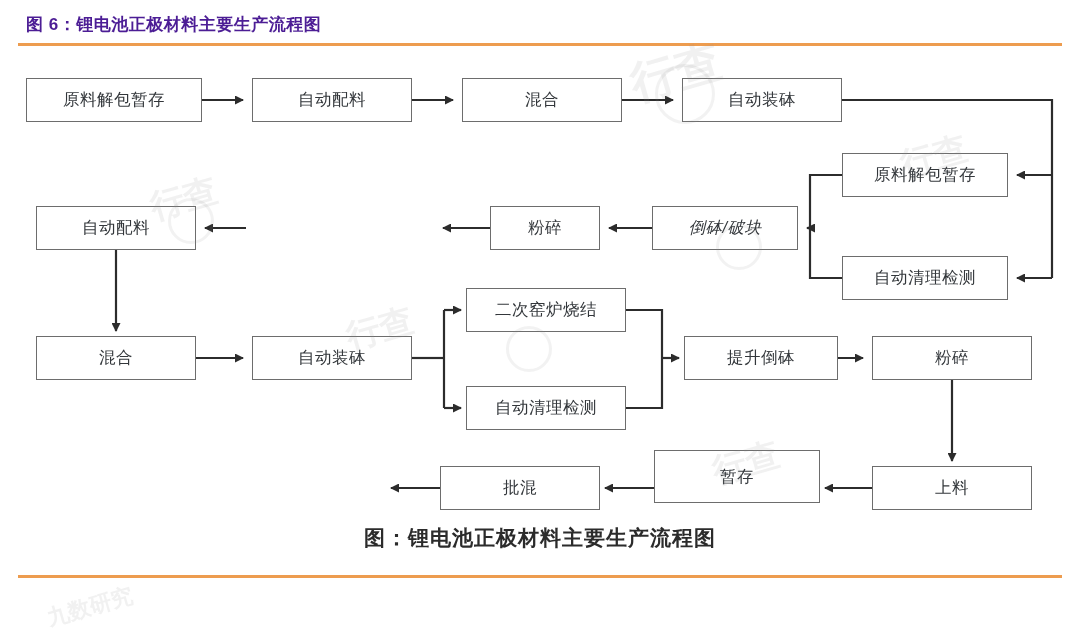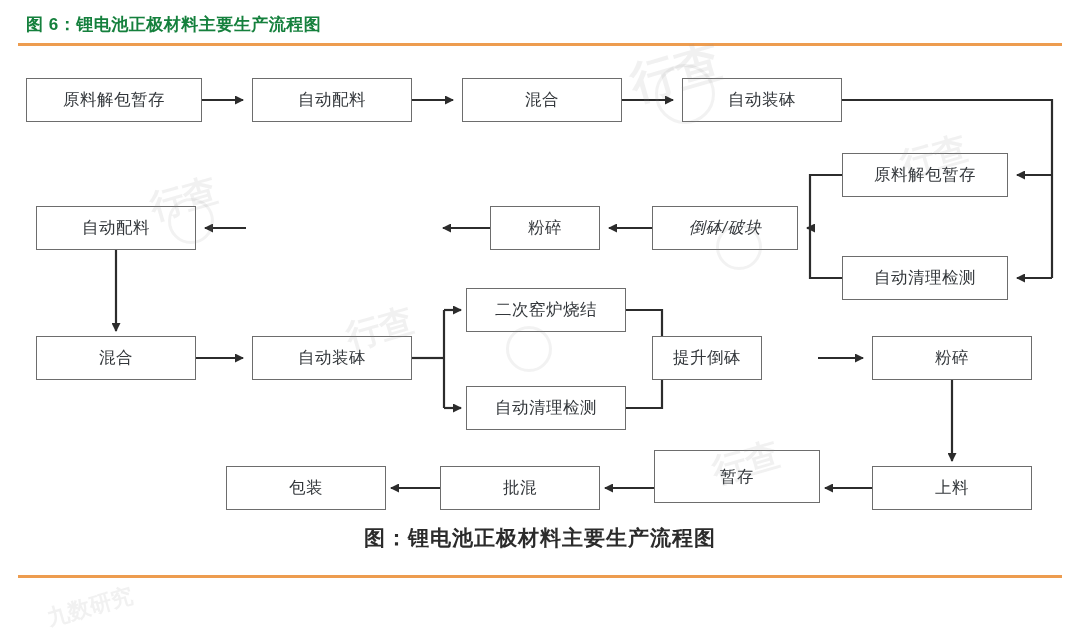--- a/index.html
+++ b/index.html
@@ -8,21 +8,21 @@
     background: #ffffff;
     font-family: "Liberation Sans", "DejaVu Sans", sans-serif;
     position: relative;
     overflow: hidden;
   }
   #page-title {
     position: absolute;
     left: 26px; top: 13px;
     font-size: 17px;
     font-weight: bold;
-    color: #15803d;
+    color: #4c1d95;
     letter-spacing: 0.5px;
     white-space: nowrap;
   }
   .divider {
     position: absolute;
     left: 18px;
     width: 1044px;
     height: 3px;
     background: #ed9c4f;
   }
@@ -180,38 +180,35 @@
   </div>
   <div class="node" style="left:252px;top:288px;width:160px;height:44px;">
     <span>自动装砵</span>
   </div>
   <div class="node" style="left:466px;top:240px;width:160px;height:44px;">
     <span>二次窑炉烧结</span>
   </div>
   <div class="node" style="left:466px;top:338px;width:160px;height:44px;">
     <span>自动清理检测</span>
   </div>
-  <div class="node" style="left:652px;top:288px;width:110px;height:44px;">
+  <div class="node" style="left:684px;top:288px;width:154px;height:44px;">
     <span>提升倒砵</span>
   </div>
   <div class="node" style="left:872px;top:288px;width:160px;height:44px;">
     <span>粉碎</span>
   </div>
 
   <div class="node" style="left:872px;top:418px;width:160px;height:44px;">
     <span>上料</span>
   </div>
   <div class="node" style="left:654px;top:402px;width:166px;height:53px;">
     <span>暂存</span>
   </div>
   <div class="node" style="left:440px;top:418px;width:160px;height:44px;">
     <span>批混</span>
-  </div>
-  <div class="node" style="left:226px;top:418px;width:160px;height:44px;">
-    <span>包装</span>
   </div>
 
   <div class="wm" style="left:630px;top:-6px;font-size:46px;transform:rotate(-16deg);">行查</div>
   <div class="wm" style="left:900px;top:86px;font-size:34px;transform:rotate(-16deg);">行查</div>
   <div class="wm" style="left:150px;top:128px;font-size:34px;transform:rotate(-16deg);">行查</div>
   <div class="wm" style="left:346px;top:258px;font-size:34px;transform:rotate(-16deg);">行查</div>
   <div class="wm" style="left:712px;top:392px;font-size:34px;transform:rotate(-16deg);">行查</div>
   <div class="wm-ring" style="left:655px;top:16px;width:60px;height:60px;"></div>
   <div class="wm-ring" style="left:168px;top:150px;width:46px;height:46px;"></div>
   <div class="wm-ring" style="left:506px;top:278px;width:46px;height:46px;"></div>

